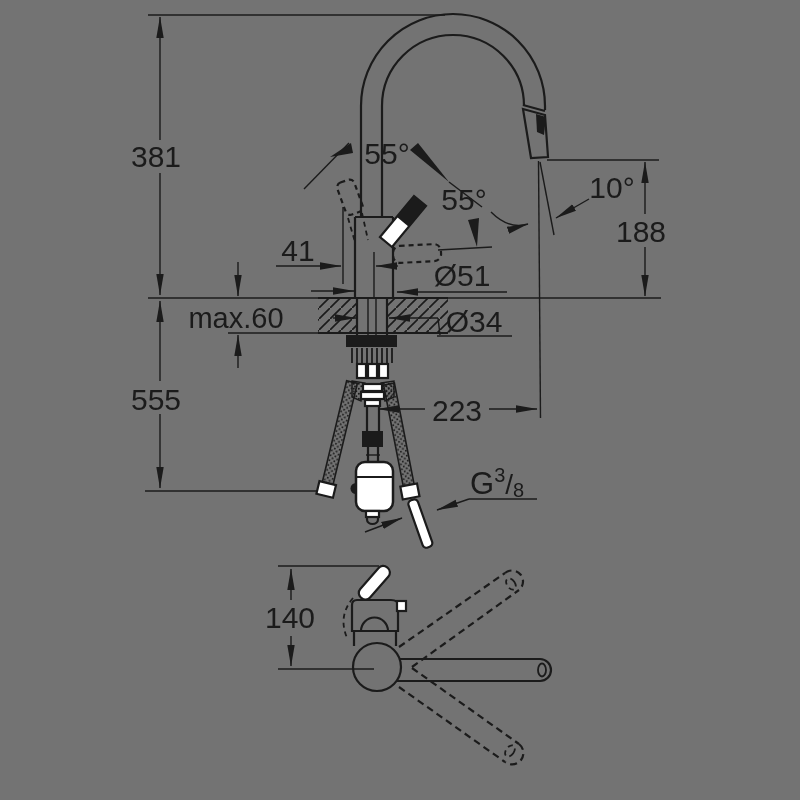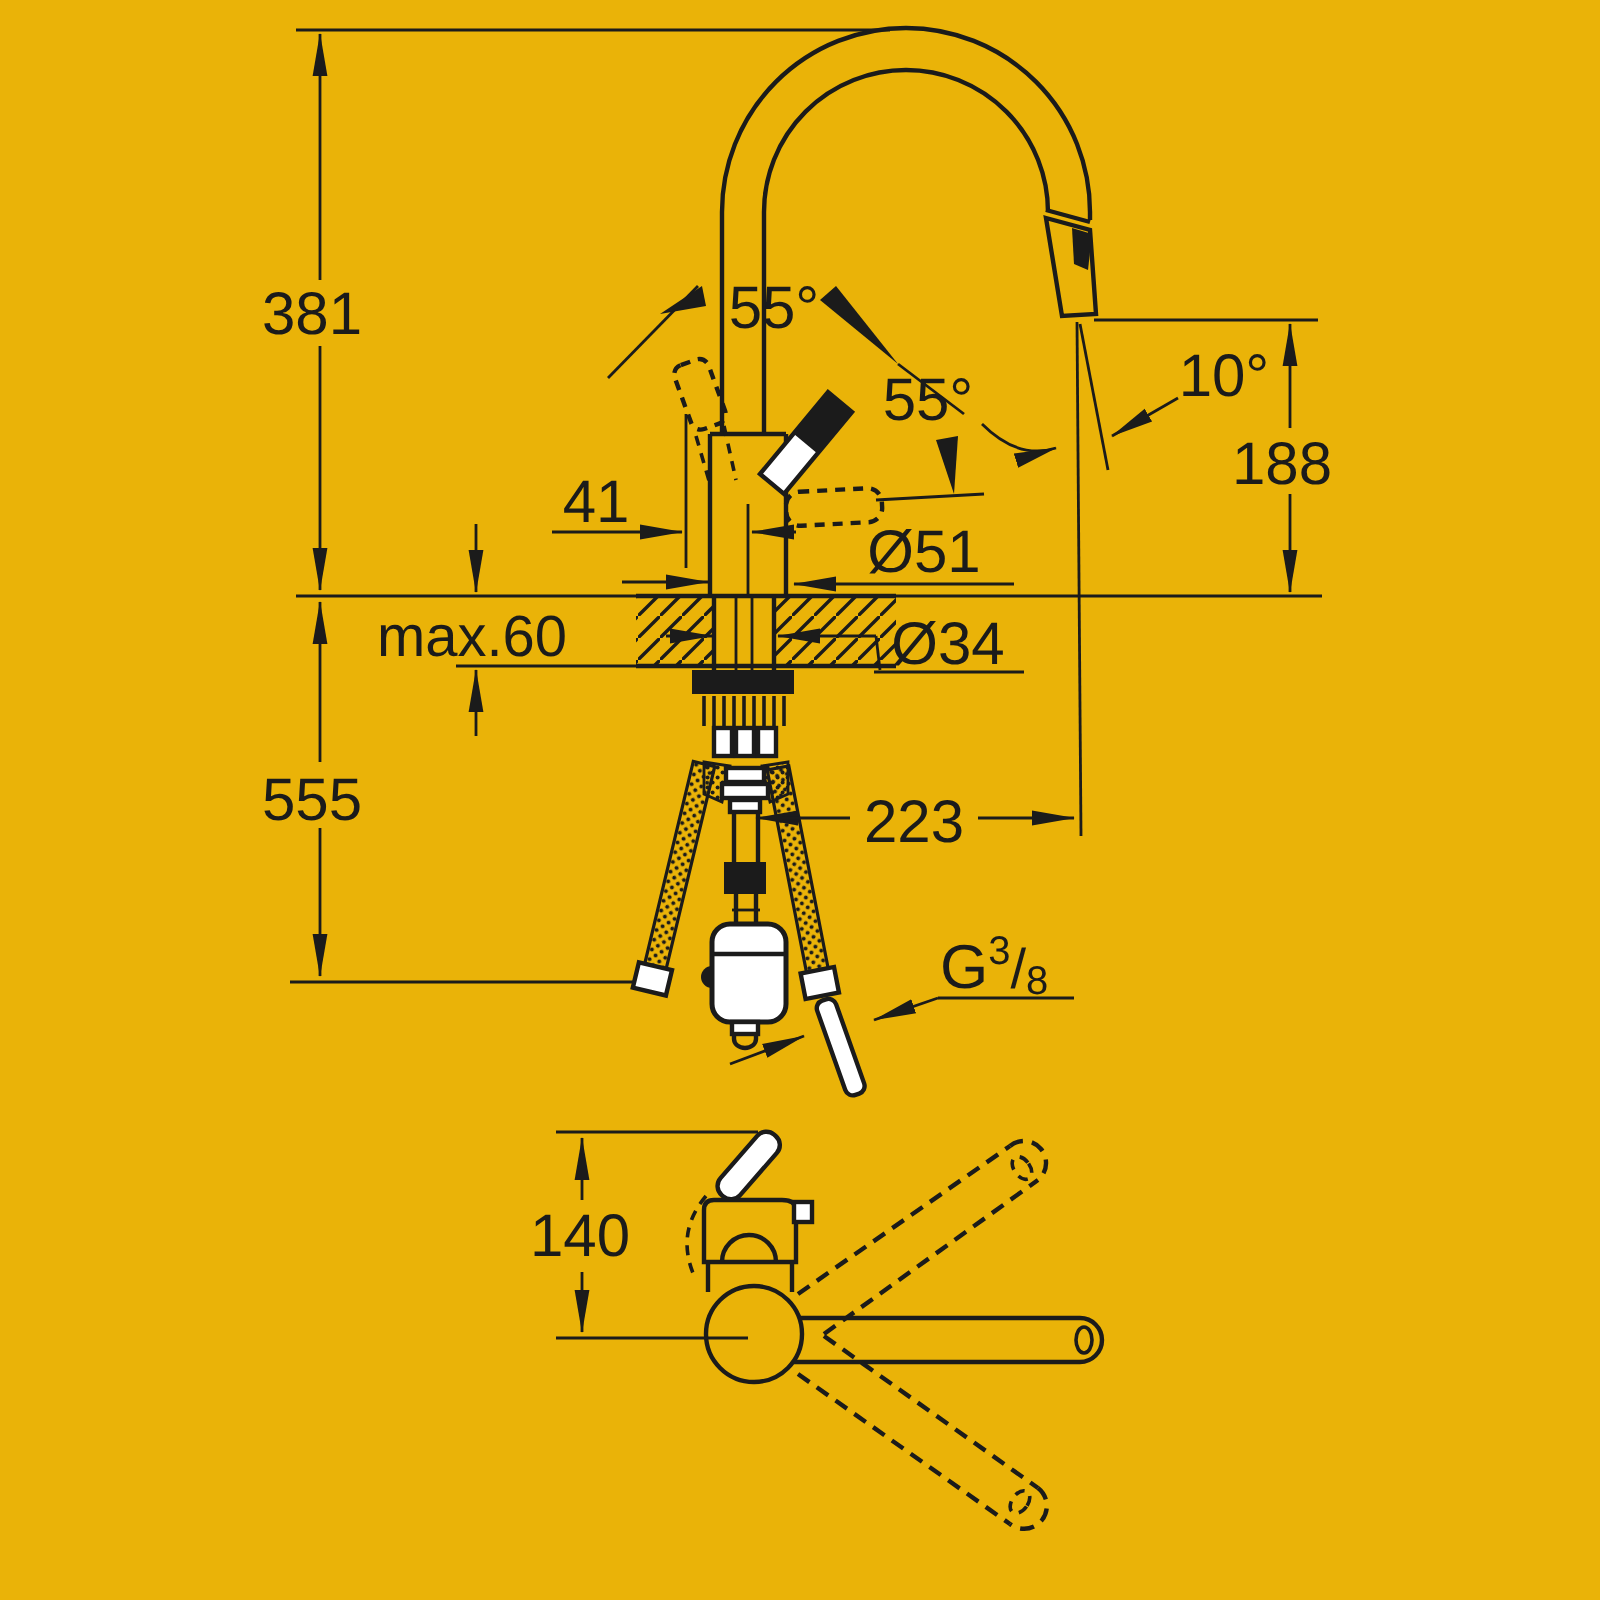--- a/index.html
+++ b/index.html
@@ -1,16 +1,16 @@
 <!DOCTYPE html>
 <html><head>
 <meta charset="utf-8">
 <style>
   html,body{margin:0;padding:0;background:#ffffff;}
-  .stage{width:800px;height:800px;background:#eab308;position:relative;text-decoration:underline;}
+  .stage{width:800px;height:800px;background:#737373;position:relative;text-decoration:underline;}
   svg{display:block;}
   svg text{font-family:"Liberation Sans","DejaVu Sans",sans-serif;fill:#1b1b1b;}
   .t30{font-size:30px;}
   .t29{font-size:29px;}
   .ln{stroke:#1b1b1b;stroke-width:2.2;fill:none;}
   .ln25{stroke:#1b1b1b;stroke-width:2.5;fill:none;}
   .tn{stroke:#1b1b1b;stroke-width:1.4;fill:none;}
   .tn18{stroke:#1b1b1b;stroke-width:1.8;fill:none;}
   .dsh{stroke-dasharray:7 4.5;}
   .dsh2{stroke-dasharray:5 4;}

